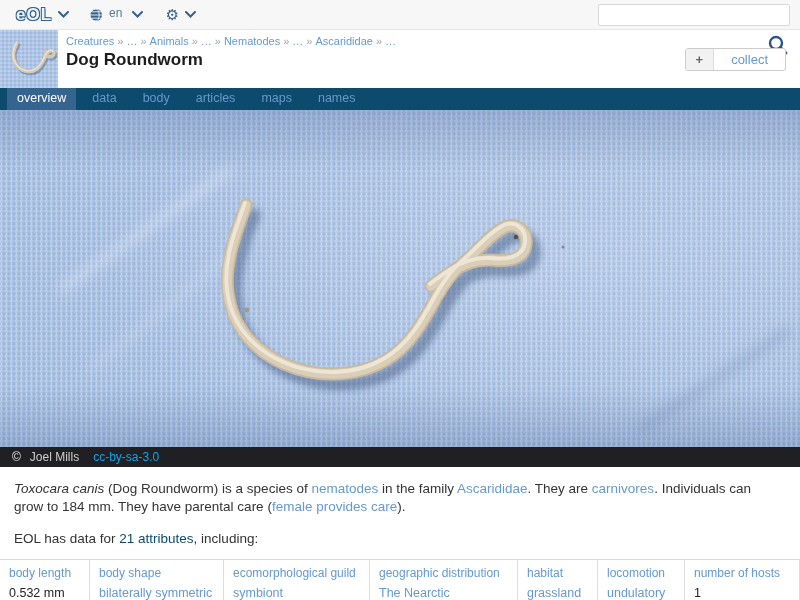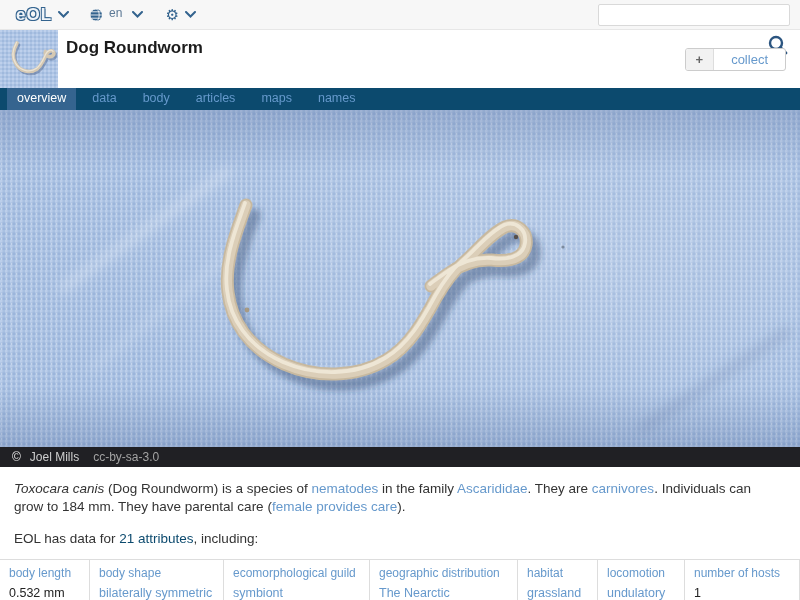--- a/index.html
+++ b/index.html
@@ -48,21 +48,21 @@
 
   
   .photo { width:800px; height:337px; position:relative; cursor:pointer; }
   .photo svg { display:block; }
 
   
   .credit { height:20px; background:#202024; color:#cfcfcf; font-size:12px;
     display:flex; align-items:center; padding-left:12px; }
   .credit .csym { font-size:12px; margin-right:9px; color:#e8e8e8; }
   .credit .cname { margin-right:14px; }
-  .credit a { color:#a3a3a3; }
+  .credit a { color:#0ea5e9; }
 
   
   .summary { padding:13px 14px 0; font-size:13.5px; color:#333; line-height:1.32; max-width:792px; }
   .summary .sci { font-style:italic; }
   .summary a { color:#6699cc; }
   .data-note { padding:15px 14px 13px; font-size:13.5px; color:#333; }
   .data-note a { color:#0c4a6e; }
 
   
   .attr-row { display:flex; border-top:1px solid #ddd; height:45px; }
@@ -116,20 +116,23 @@
           <rect x="2" y="2" width="2" height="2" fill="#a0b9dd"></rect>
         </pattern>
       </defs>
       <rect width="58" height="58" fill="url(#weave2)"></rect>
       <path d="M17 13 C13 20 12 28 16 34 C20 41 30 44 37 39 C42 35 44 29 46 25 C48 21 52 19.5 53.5 22 C55 24.6 52 27.5 48.5 26.5 C45.5 25.7 44.5 23.5 45.5 21.5" fill="none" stroke="rgba(45,65,105,0.35)" stroke-width="3.6" stroke-linecap="round" transform="translate(1.5,2)"></path>
       <path d="M17 13 C13 20 12 28 16 34 C20 41 30 44 37 39 C42 35 44 29 46 25 C48 21 52 19.5 53.5 22 C55 24.6 52 27.5 48.5 26.5 C45.5 25.7 44.5 23.5 45.5 21.5" fill="none" stroke="#d5c8b2" stroke-width="3.6" stroke-linecap="round"></path>
       <path d="M17 13 C13 20 12 28 16 34 C20 41 30 44 37 39 C42 35 44 29 46 25 C48 21 52 19.5 53.5 22" fill="none" stroke="#ece4d4" stroke-width="1.3" stroke-linecap="round" transform="translate(-0.4,-0.7)"></path>
     </svg>
   </div>
   <div class="head-main">
+    <div class="crumbs">
+      <a>Creatures</a><span class="sep">»</span><a>…</a><span class="sep">»</span><a>Animals</a><span class="sep">»</span><a>…</a><span class="sep">»</span><a>Nematodes</a><span class="sep">»</span><a>…</a><span class="sep">»</span><a>Ascarididae</a><span class="sep">»</span><a>…</a>
+    </div>
     <div class="page-title">Dog Roundworm</div>
   </div>
   <div class="search-ico">
     <svg width="21" height="21" viewBox="0 0 21 21">
         <circle cx="9" cy="9" r="6" fill="none" stroke="#2c5580" stroke-width="2.4"></circle>
         <line x1="13.5" y1="13.5" x2="19" y2="19" stroke="#2c5580" stroke-width="2.8" stroke-linecap="round"></line>
       </svg>
   </div>
   <div class="collect-btn">
     <span class="collect-plus">+</span>

